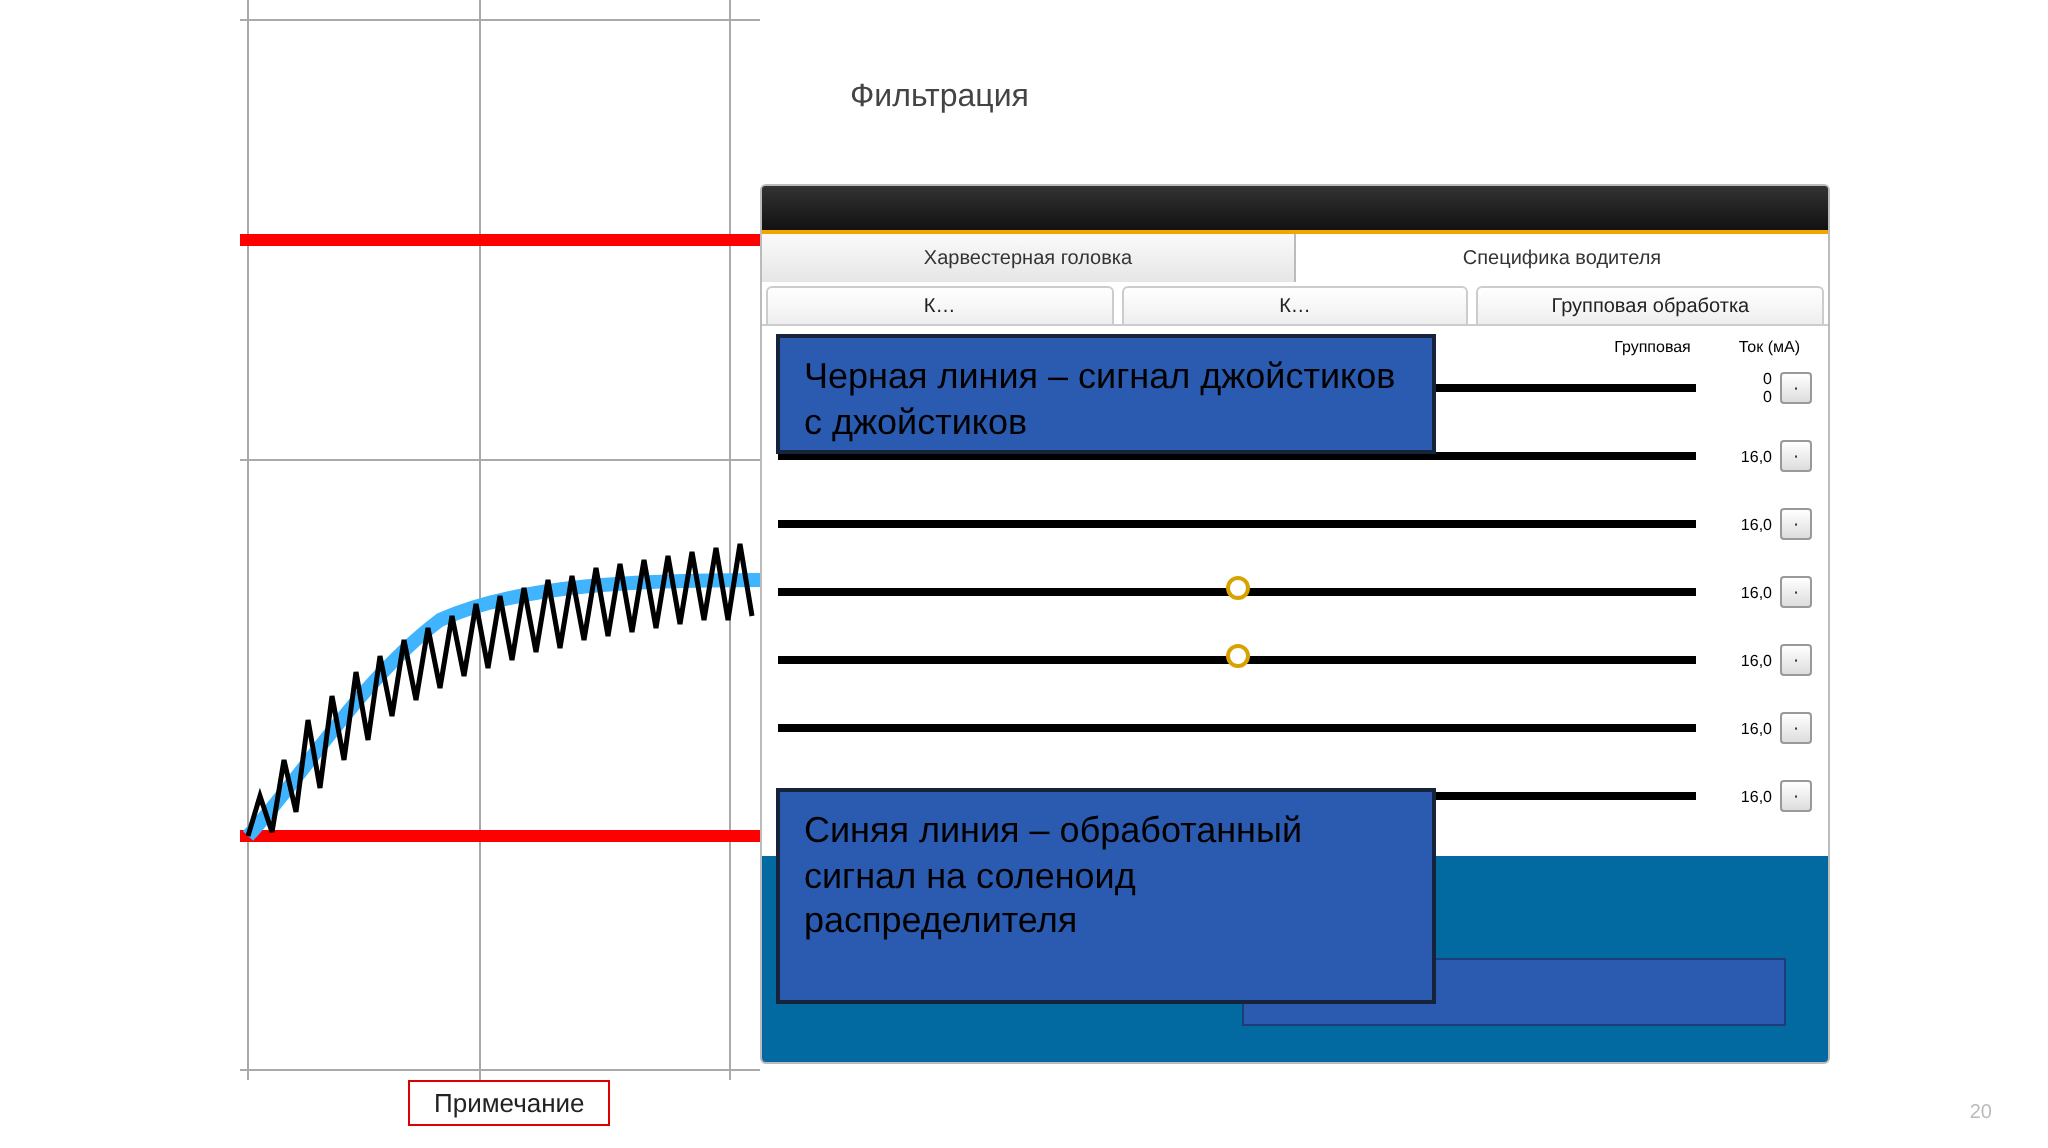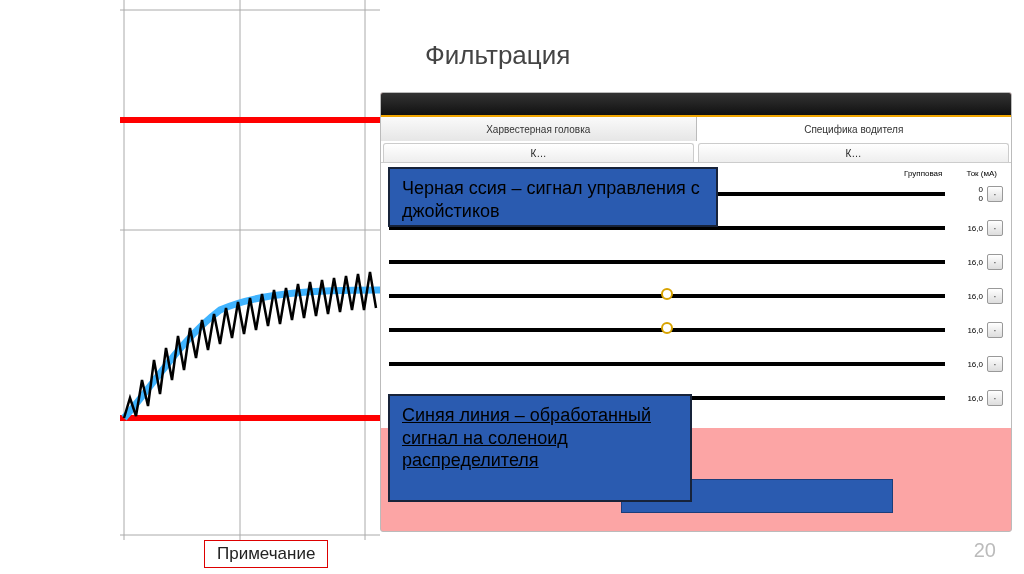--- a/index.html
+++ b/index.html
@@ -1,49 +1,49 @@
 <!DOCTYPE html>
 <html><head>
 <meta charset="utf-8">
 <style>
   * { box-sizing: border-box; margin: 0; padding: 0; }
   html, body { width: 1024px; height: 574px; font-family: Arial, sans-serif; background: #fff; overflow: hidden; }
   .slide { position: relative; width: 1024px; height: 574px; }
-  .title { position: absolute; left: 425px; top: 40px; font-size: 26px; color: #444; }
-  .page-num { position: absolute; right: 28px; bottom: 12px; color: #bbb; font-size: 20px; }
+  .title { position: absolute; left: 425px; top: 40px; font-size: 16px; color: #444; }
+  .page-num { position: absolute; right: 28px; bottom: 12px; color: #bbb; font-size: 10px; }
 
   
   .chart-wrap { position: absolute; left: 120px; top: 0; width: 260px; height: 540px; background: #fff; }
   .chart-wrap svg { position: absolute; left: 0; top: 0; }
 
   
-  .app { position: absolute; left: 380px; top: 92px; width: 632px; height: 440px; background: #fca5a5; border: 1px solid #bbb; border-radius: 3px; overflow: hidden; }
+  .app { position: absolute; left: 380px; top: 92px; width: 535px; height: 440px; background: #0369a1; border: 1px solid #bbb; border-radius: 3px; overflow: hidden; }
   .title-bar { height: 24px; background: linear-gradient(#333, #111); border-bottom: 2px solid #f0a500; }
   .tab-row { display: flex; height: 24px; background: linear-gradient(#fafafa,#e6e6e6); font-size: 10px; color: #333; }
   .tab { flex: 1; border-right: 1px solid #bbb; display: flex; align-items: center; justify-content: center; padding: 0 4px; }
   .tab:last-child { border-right: none; }
   .tab.active { background: #fff; font-weight: normal; }
   .subtab-row { display: flex; height: 22px; background: #fff; border-bottom: 1px solid #ccc; font-size: 10px; }
   .subtab { flex: 1; border: 1px solid #ccc; margin: 2px 2px 0; display: flex; align-items: center; justify-content: center; border-bottom: none; border-radius: 3px 3px 0 0; background: linear-gradient(#fff,#eee); color: #222; }
   .sliders { position: relative; padding: 6px 8px 10px; background: #fff; }
   .slider-header { display: flex; justify-content: flex-end; font-size: 8px; color: #000; margin-bottom: 2px; gap: 24px; padding-right: 6px; }
   .slider-row { position: relative; height: 28px; display: flex; align-items: center; margin-bottom: 6px; }
   .slider-track { flex: 1; height: 4px; background: #000; position: relative; }
   .slider-handle { position: absolute; top: -6px; width: 12px; height: 12px; border-radius: 50%; border: 2px solid #d8a300; background: #fff; transform: translateX(-50%); }
   .slider-val { display: flex; flex-direction: column; align-items: flex-end; width: 30px; font-size: 8px; margin-left: 8px; }
   .slider-btn { width: 16px; height: 16px; border: 1px solid #999; background: linear-gradient(#fff,#ddd); font-size: 10px; color: #333; display: flex; align-items: center; justify-content: center; margin-left: 4px; border-radius: 2px; }
   .bottom-blue { position: absolute; left: 240px; bottom: 18px; width: 272px; height: 34px; background: #2a5bb0; border: 1px solid #1b3d7a; display: flex; align-items: center; color: #000; font-size: 12px; font-weight: bold; padding-left: 8px; }
 
   
   .callout { position: absolute; background: #2a5bb0; border: 2px solid #17233a; color: #000; font-size: 18px; line-height: 1.25; padding: 8px 12px; }
   .callout-top { left: 388px; top: 167px; width: 330px; height: 60px; }
-  .callout-bottom { left: 388px; top: 394px; width: 304px; height: 108px; text-decoration: underline; }
+  .callout-bottom { left: 388px; top: 394px; width: 330px; height: 108px; }
 
   
-  .note { position: absolute; left: 204px; top: 540px; border: 1.5px solid #d00; padding: 3px 12px; font-size: 17px; color: #222; background: #fff; }
+  .note { position: absolute; left: 204px; top: 540px; border: 1.5px solid #d00; padding: 3px 12px; font-size: 13px; color: #222; background: #fff; }
 </style>
 </head>
 <body>
 <div class="slide">
 
   <div class="title">Фильтрация</div>
   <div class="page-num">20</div>
 
   <div class="chart-wrap">
     <svg width="260" height="540" viewBox="0 0 260 540">
@@ -73,20 +73,21 @@
 
   <div class="app">
     <div class="title-bar"></div>
     <div class="tab-row">
       <div class="tab">Харвестерная головка</div>
       <div class="tab active">Специфика водителя</div>
     </div>
     <div class="subtab-row">
       <div class="subtab">К…</div>
       <div class="subtab">К…</div>
+      <div class="subtab">Групповая обработка</div>
     </div>
     <div class="sliders">
       <div class="slider-header">
         <span>Групповая</span>
         <span>Ток (мА)</span>
       </div>
       <div id="slider-rows">
           <div class="slider-row">
             <div class="slider-track"></div>
             <div class="slider-val">
@@ -141,18 +142,18 @@
             </div>
             <div class="slider-btn">·</div>
           </div>
         </div>
     </div>
     <div class="bottom-blue">
       <span>ия»</span>
     </div>
   </div>
 
-  <div class="callout callout-top">Черная ссия – сигнал управления с джойстиков</div>
+  <div class="callout callout-top">Черная линия – сигнал джойстиков с джойстиков</div>
   <div class="callout callout-bottom">Синяя линия – обработанный сигнал на соленоид распределителя</div>
 
   <div class="note">Примечание</div>
 
 </div>
 
 </body></html>

